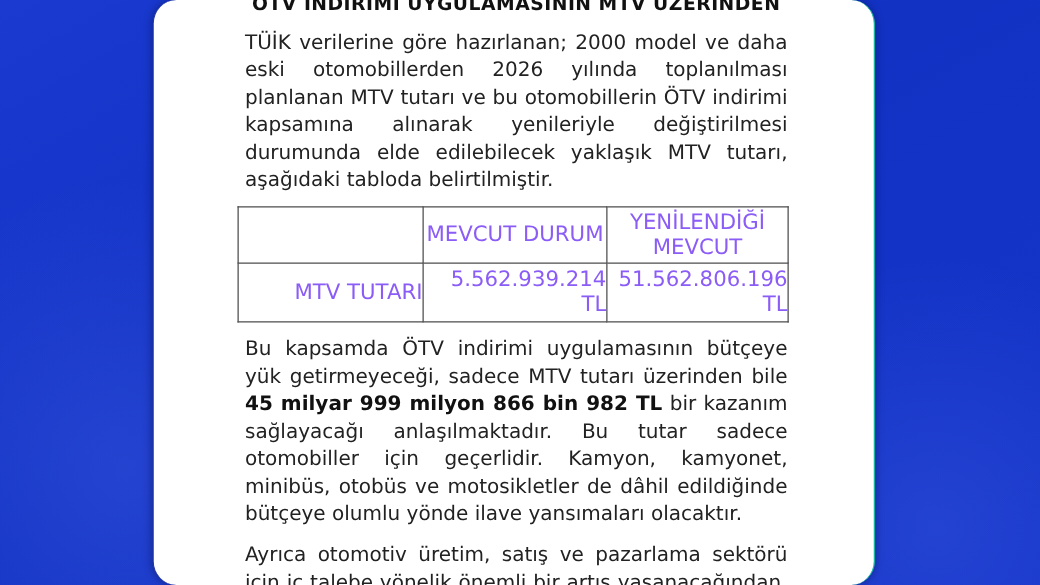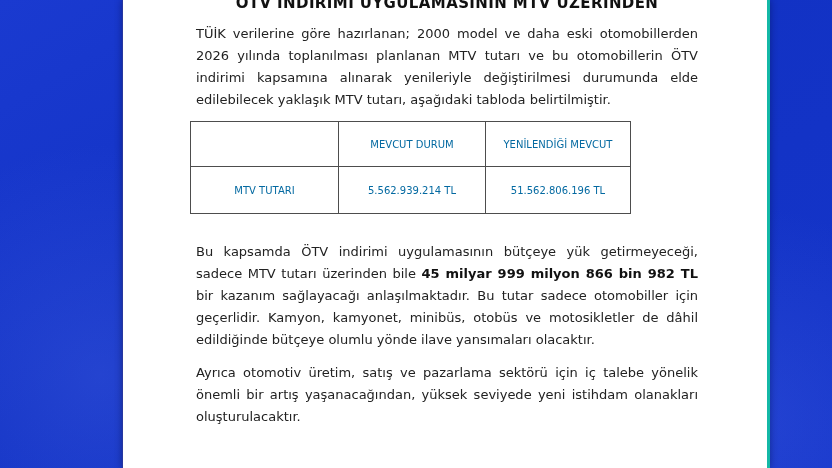--- a/index.html
+++ b/index.html
@@ -14,70 +14,71 @@
     font-family: "DejaVu Sans", "Liberation Sans", sans-serif;
     background:
       radial-gradient(circle at 12% 80%, rgba(70,100,230,0.35) 0%, rgba(70,100,230,0) 28%),
       radial-gradient(circle at 90% 90%, rgba(70,100,230,0.30) 0%, rgba(70,100,230,0) 25%),
       linear-gradient(150deg, #1a3ad0 0%, #1232c4 45%, #1535ca 100%);
   }
   .page {
     position: absolute;
     left: 122px;
     top: 0;
-    width: 648px;
+    width: 578px;
     height: 468px;
     background: #ffffff;
     border-left: 1px solid #27379f;
-    border-right: 3px solid #14b8a6;
+    border-right: 1px solid #14b8a6;
     box-shadow: 0 0 7px rgba(5, 10, 60, 0.45);
     box-sizing: border-box;
     overflow: hidden;
+    border-radius: 19px;
   }
   .content {
     padding: 0 69px 0 73px;
     color: #1f1f1f;
   }
   .doc-title {
     margin-top: -7px;
     text-align: center;
     font-weight: bold;
     font-size: 15px;
     line-height: 20px;
     letter-spacing: 0.4px;
     color: #111111;
     white-space: nowrap;
   }
   .para {
-    font-size: 13px;
+    font-size: 16px;
     line-height: 22px;
     text-align: justify;
     color: #222222;
   }
   .p1 { margin-top: 10px; }
-  .p2 { margin-top: 27px; }
+  .p2 { margin-top: 10px; }
   .p3 { margin-top: 11px; }
   .mtv-table {
     border-collapse: collapse;
     margin-top: 10px;
     margin-left: -6px;
     table-layout: fixed;
     width: 440px;
   }
   .mtv-table th, .mtv-table td {
     border: 1px solid #4d4d4d;
     text-align: center;
     vertical-align: middle;
-    font-size: 10px;
+    font-size: 17px;
     font-weight: normal;
-    color: #0369a1;
+    color: #8b5cf6;
     padding: 0;
   }
   .mtv-table .hdr-row th { height: 44px; }
-  .mtv-table .data-row td { height: 46px; }
+  .mtv-table .data-row td { height: 46px; text-align: right; }
   b { font-weight: bold; color: #111111; }
 </style>
 </head>
 <body>
 
 <div class="page">
   <div class="content">
 
     <div class="doc-title">
       <div>ÖTV İNDİRİMİ UYGULAMASININ MTV ÜZERİNDEN</div>

